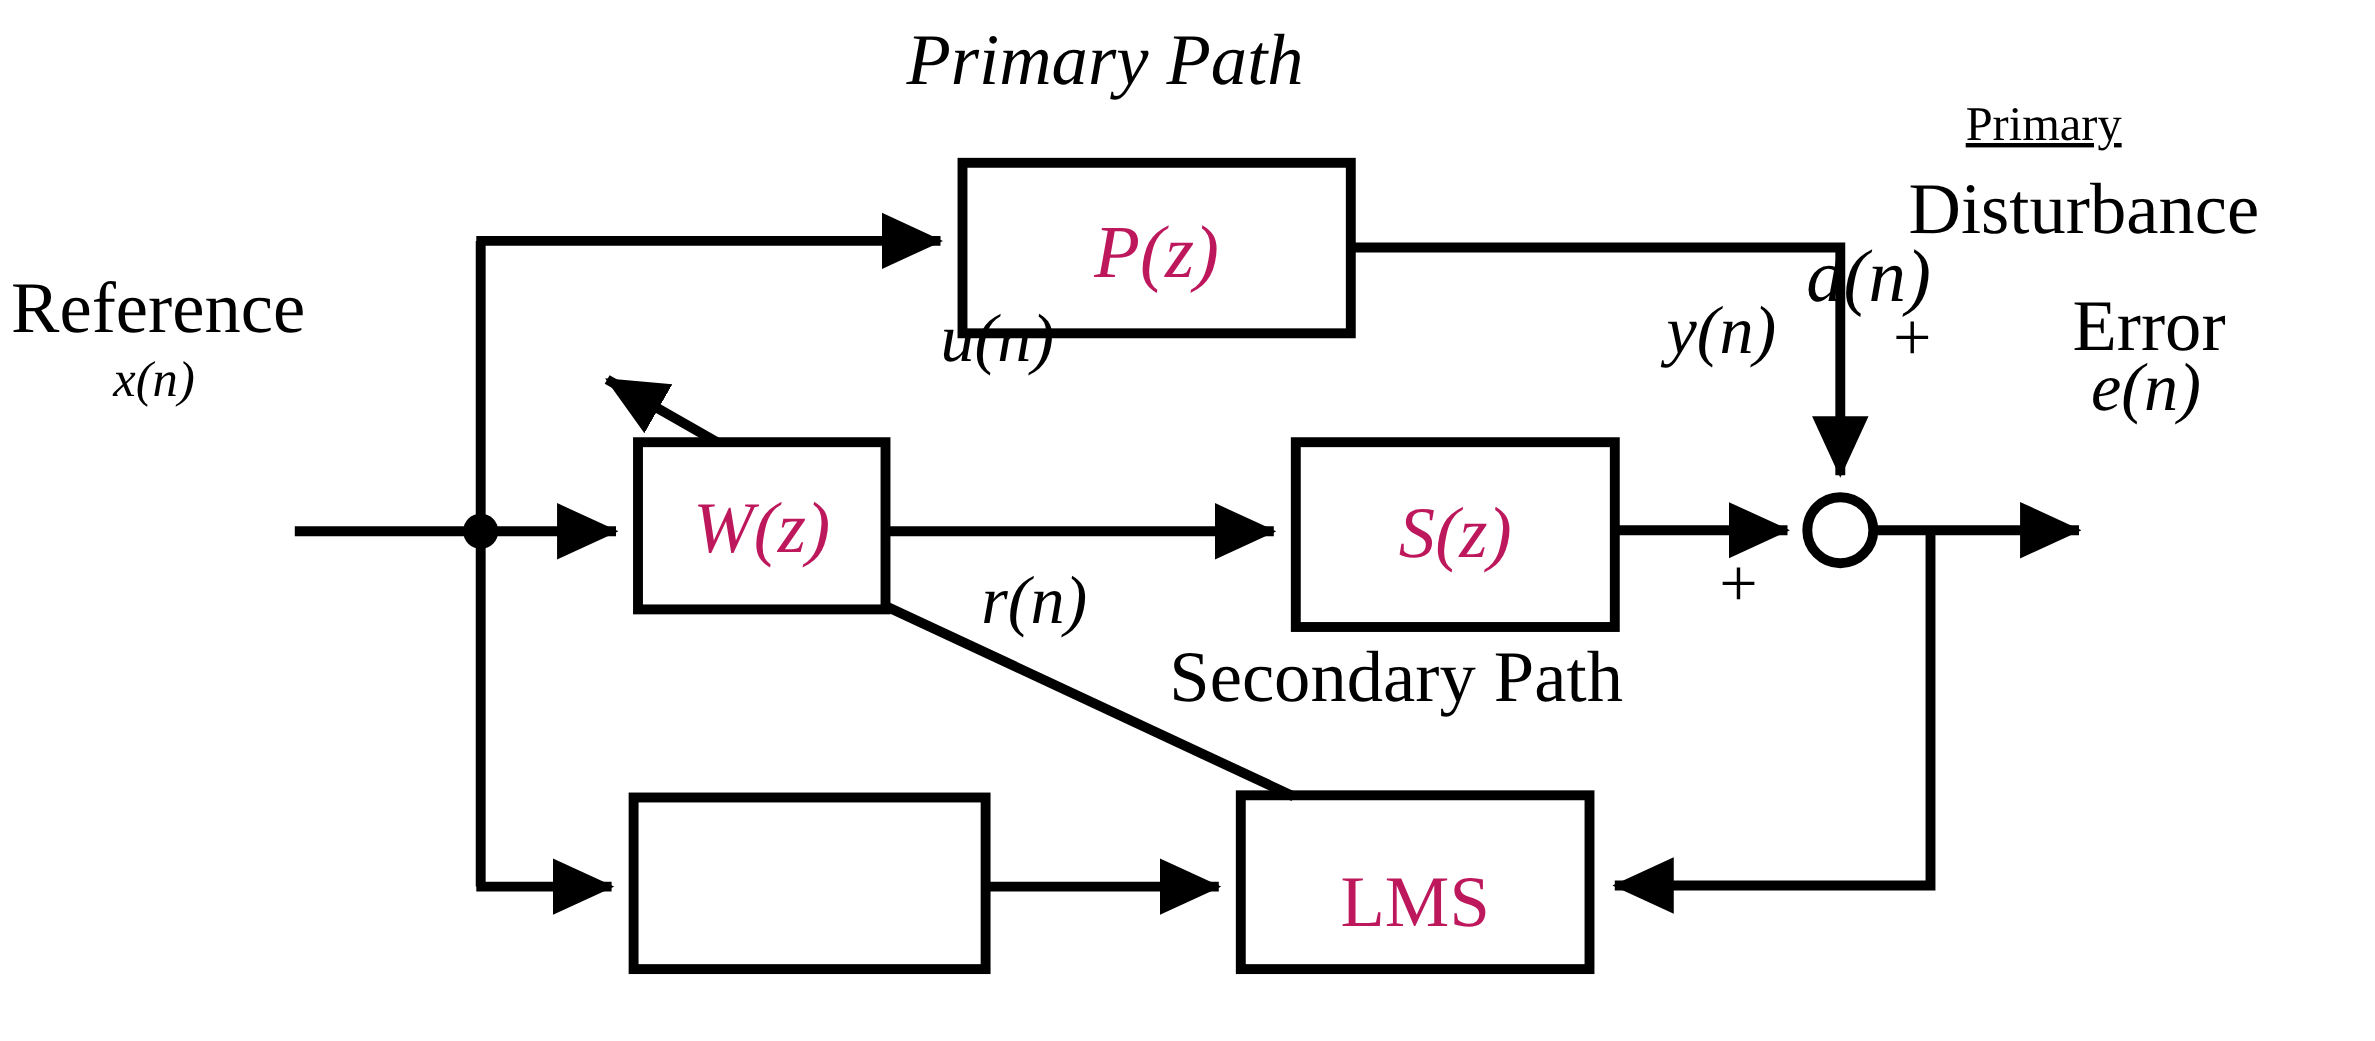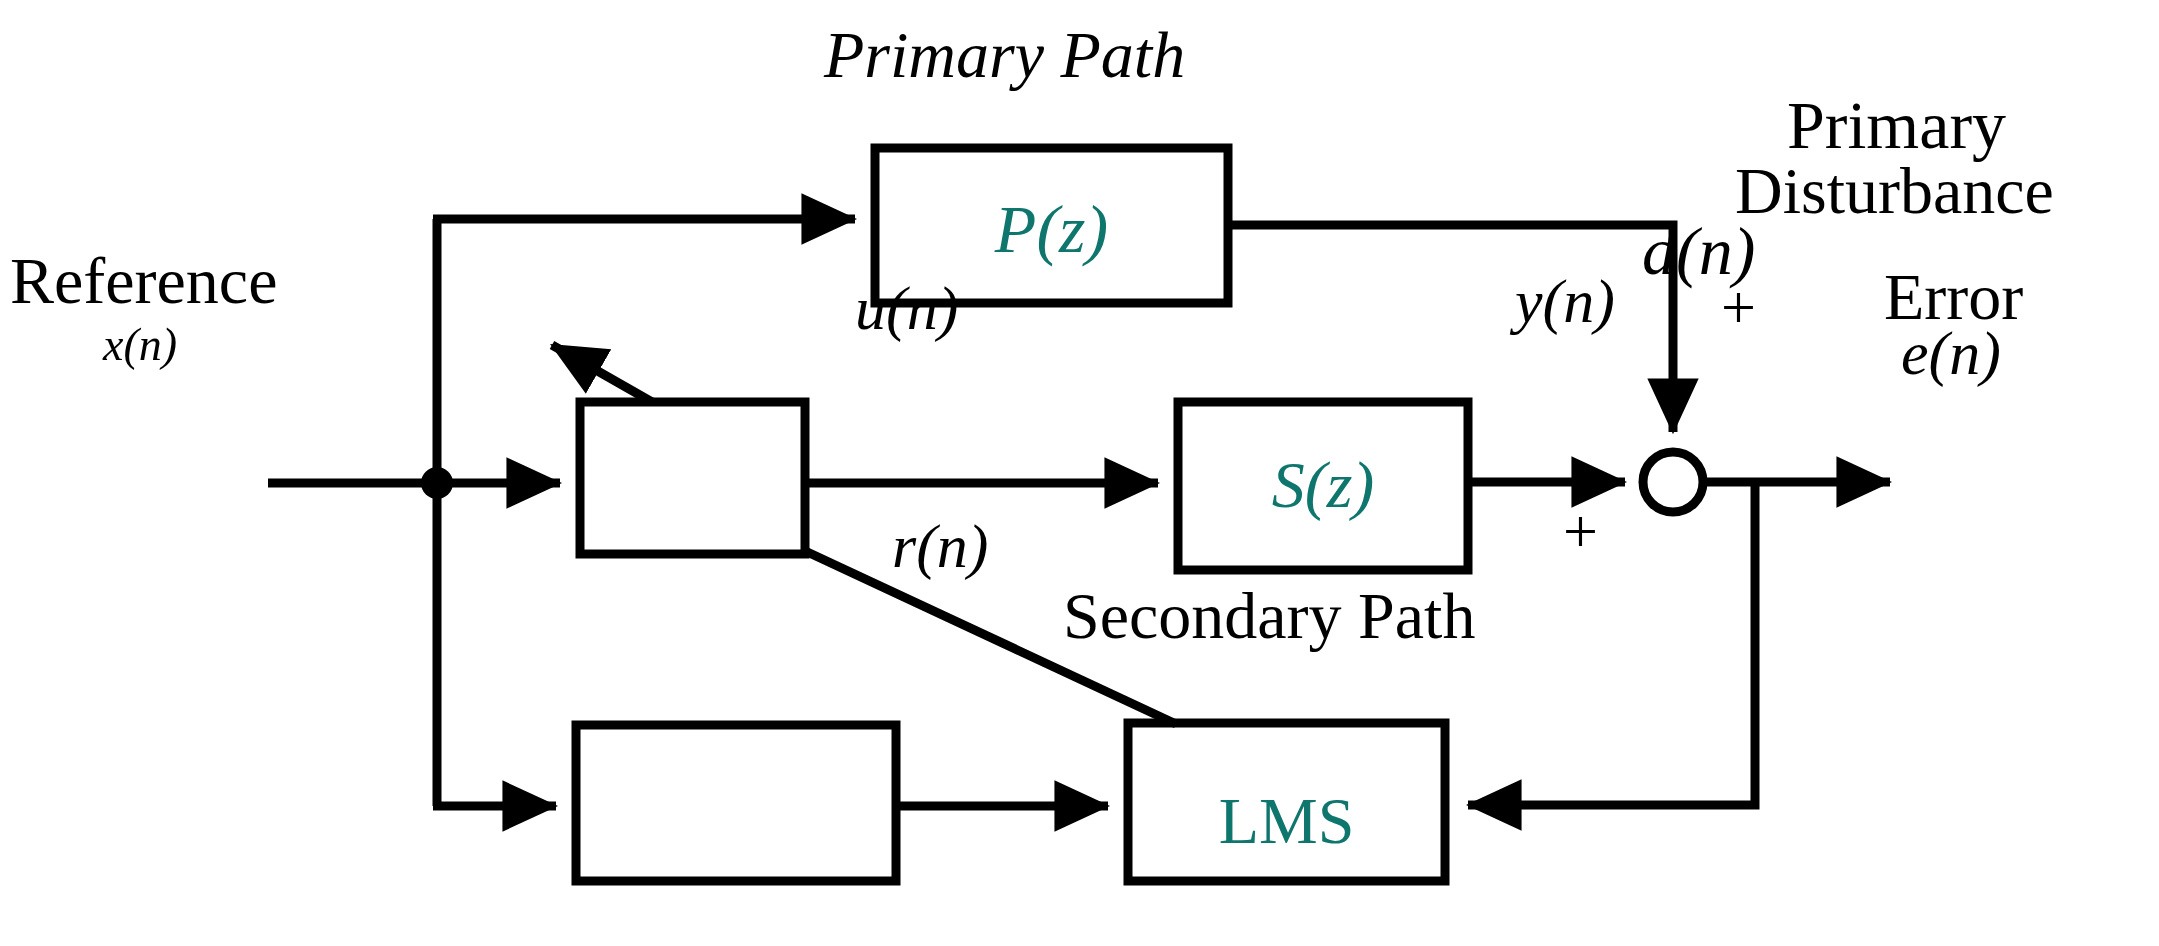--- a/index.html
+++ b/index.html
@@ -35,21 +35,21 @@
   .lbl-plain {
     font-family: "Liberation Serif", "DejaVu Serif", serif;
     font-style: normal;
   }
   .lbl-math {
     font-family: "Liberation Serif", "DejaVu Serif", serif;
     font-style: italic;
   }
   .blk-text {
     position: absolute;
-    color: #0f766e;
+    color: #be185d;
     white-space: nowrap;
     line-height: 1;
     text-align: center;
     user-select: none;
   }
 </style>
 </head>
 <body>
 
 <div id="canvas">
@@ -99,31 +99,32 @@
       <line x1="652" y1="402" x2="552" y2="345" marker-end="url(#ah)"></line>
 
       <circle cx="1673" cy="482" r="30" fill="#ffffff" stroke-width="9"></circle>
 
       <circle cx="437" cy="483" r="16" fill="#000000" stroke="none"></circle>
     </g>
   </svg>
 
   <div class="blk-text lbl-math" style="left:875px; top:195px; width:353px; font-size:68px;">P(z)</div>
 
+  <div class="blk-text lbl-math" style="left:580px; top:448px; width:225px; font-size:66px;">W(z)</div>
 
   <div class="blk-text lbl-math" style="left:1178px; top:452px; width:290px; font-size:66px;">S(z)</div>
 
 
   <div class="blk-text lbl-plain" style="left:1128px; top:788px; width:317px; font-size:66px;">LMS</div>
 
   <div class="lbl lbl-plain" style="left:824px; top:22px; font-size:66px;font-style:italic;">Primary Path</div>
 
   <div class="lbl lbl-plain" style="left:1063px; top:583px; font-size:66px;">Secondary Path</div>
 
-  <div class="lbl lbl-plain" style="left:1787px; top:91px; font-size:68px;">Primary</div>
+  <div class="lbl lbl-plain" style="left:1787px; top:91px; font-size:44px;text-decoration:underline;">Primary</div>
 
   <div class="lbl lbl-plain" style="left:10px; top:248px; font-size:66px;">Reference</div>
 
   <div class="lbl lbl-plain" style="left:1735px; top:158px; font-size:66px;">Disturbance</div>
 
   <div class="lbl lbl-plain" style="left:1884px; top:264px; font-size:66px;">Error</div>
 
   <div class="lbl lbl-math" style="left:103px; top:322px; font-size:46px;">x(n)</div>
 
   <div class="lbl lbl-math" style="left:855px; top:277px; font-size:62px;">u(n)</div>

